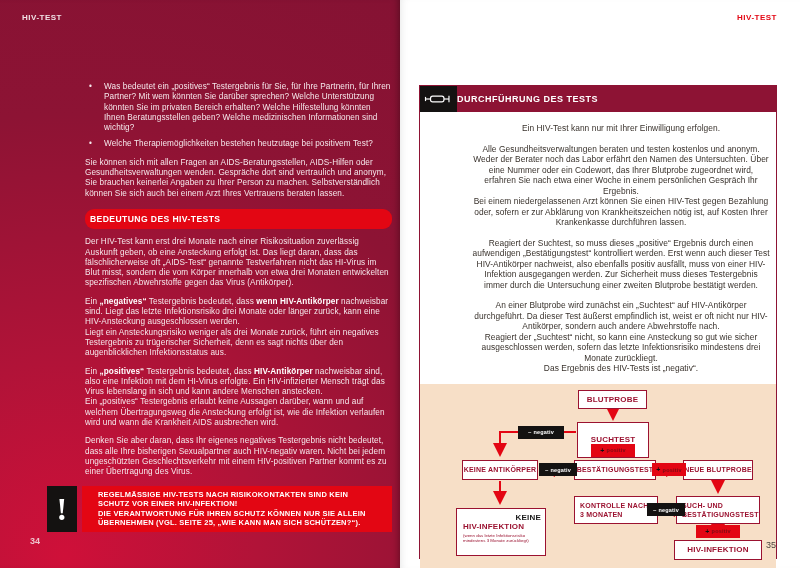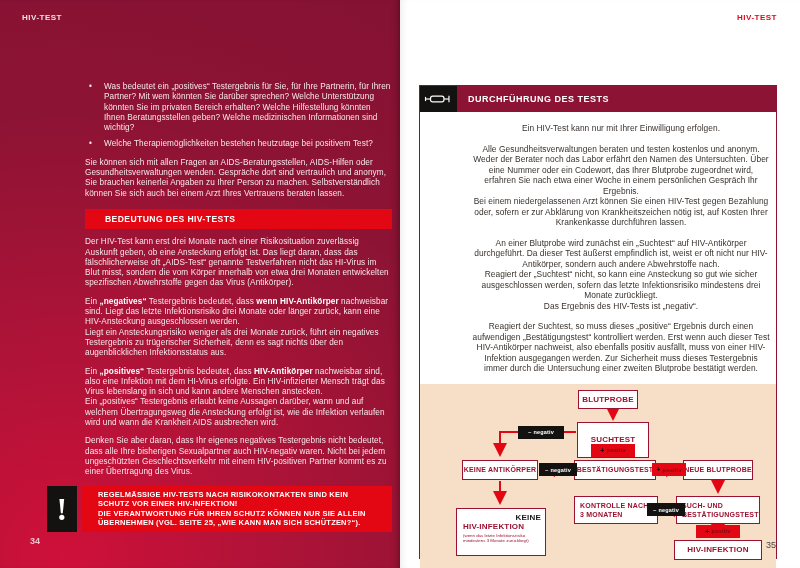--- a/index.html
+++ b/index.html
@@ -23,21 +23,21 @@
     position:absolute; left:85px; right:8px; top:82px;
     font-size:8.2px; line-height:10.3px; letter-spacing:.1px;
   }
   .pre { white-space:pre-line; }
   .lp-content p { margin:0 0 8px 0; }
   ul.bullets { margin:0 0 8px 0; padding:0; list-style:none; }
   ul.bullets li { position:relative; padding-left:19px; margin-bottom:6px; }
   ul.bullets li::before { content:"•"; position:absolute; left:4px; top:0; }
   .lp-banner {
     background:#e30613; color:#ffffff; font-weight:bold; font-size:8.6px;
-    letter-spacing:.4px; padding:5px 8px 5px 20px; margin:10px 0 8px 0;
+    letter-spacing:.4px; padding:5px 8px 5px 5px; margin:10px 0 8px 0;border-radius:9px;
   }
   b { font-weight:bold; color:#ffffff; }
   .warning { display:flex; gap:5px; margin-top:8px; align-items:stretch; margin-left:-38px; }
   .warn-icon {
     width:30px; min-width:30px; background:#141211; color:#ffffff;
     font-weight:bold; font-size:32px; display:flex; align-items:center; justify-content:center;
     font-family:"Liberation Serif", serif;
   }
   .warn-text {
     flex:1; background:#e30613; color:#ffffff; font-weight:bold;
@@ -56,21 +56,21 @@
     letter-spacing:.5px; color:#e30613;
   }
   .content-box {
     position:absolute; left:19px; right:23px; top:85px; height:474px;
     border:1.5px solid #8d1334; display:flex; flex-direction:column;
   }
   .rp-banner { display:flex; height:26px; background:#8d1334; align-items:stretch; flex:none; }
   .icon-square { width:37px; background:#141211; display:flex; align-items:center; justify-content:center; flex:none; }
   .rp-banner-text {
     color:#ffffff; font-weight:bold; font-size:9px; letter-spacing:.5px;
-    display:flex; align-items:center; padding-left:11px;text-align:right;
+    display:flex; align-items:center; text-align:right;
   }
   .rp-body {
     flex:1; padding:11px 6px 0 48px; font-size:8.4px; line-height:10.5px; letter-spacing:.05px;
   }
   .rp-body p { margin:0 0 10px 4px;text-align:center; }
   .pagenum-right { position:absolute; right:24px; bottom:18px; font-size:9px; color:#4b463f; }
 
   
   .flowchart {
     position:relative; flex:none; height:204px; background:#f7dfc7; overflow:hidden;
@@ -154,45 +154,45 @@
             </g>
           </svg>
         </div>
         <div class="rp-banner-text">DURCHFÜHRUNG DES TESTS</div>
       </div>
 
       <div class="rp-body">
         <p class="pre">Ein HIV-Test kann nur mit Ihrer Einwilligung erfolgen.</p>
         <p class="pre">Alle Gesundheitsverwaltungen beraten und testen kostenlos und anonym. Weder der Berater noch das Labor erfährt den Namen des Untersuchten. Über eine Nummer oder ein Codewort, das Ihrer Blutprobe zugeordnet wird, erfahren Sie nach etwa einer Woche in einem persönlichen Gespräch Ihr Ergebnis.
 Bei einem niedergelassenen Arzt können Sie einen HIV-Test gegen Bezahlung oder, sofern er zur Abklärung von Krankheitszeichen nötig ist, auf Kosten Ihrer Krankenkasse durchführen lassen.</p>
+        <p class="pre">Reagiert der Suchtest, so muss dieses „positive“ Ergebnis durch einen aufwendigen „Bestätigungstest“ kontrolliert werden. Erst wenn auch dieser Test HIV-Antikörper nachweist, also ebenfalls positiv ausfällt, muss von einer HIV-Infektion ausgegangen werden. Zur Sicherheit muss dieses Testergebnis immer durch die Untersuchung einer zweiten Blutprobe bestätigt werden.</p>
         <p class="pre">An einer Blutprobe wird zunächst ein „Suchtest“ auf HIV-Antikörper durchgeführt. Da dieser Test äußerst empfindlich ist, weist er oft nicht nur HIV-Antikörper, sondern auch andere Abwehrstoffe nach.
 Reagiert der „Suchtest“ nicht, so kann eine Ansteckung so gut wie sicher ausgeschlossen werden, sofern das letzte Infektionsrisiko mindestens drei Monate zurückliegt.
 Das Ergebnis des HIV-Tests ist „negativ“.</p>
-        <p class="pre">Reagiert der Suchtest, so muss dieses „positive“ Ergebnis durch einen aufwendigen „Bestätigungstest“ kontrolliert werden. Erst wenn auch dieser Test HIV-Antikörper nachweist, also ebenfalls positiv ausfällt, muss von einer HIV-Infektion ausgegangen werden. Zur Sicherheit muss dieses Testergebnis immer durch die Untersuchung einer zweiten Blutprobe bestätigt werden.</p>
       </div>
 
       <div class="flowchart">
         <svg class="fc-svg" width="356" height="204" viewBox="0 0 356 204">
           <defs>
             <marker id="ah" markerWidth="7" markerHeight="7" refX="5" refY="3.5" orient="auto">
               <path d="M0,0 L7,3.5 L0,7 Z" fill="#e30613"></path>
             </marker>
           </defs>
           <path class="fl" d="M193,25 V33" marker-end="url(#ah)"></path>
           <path class="fl" d="M156,48 H80 V69" marker-end="url(#ah)"></path>
           <path class="fl" d="M193,59 V69" marker-end="url(#ah)"></path>
           <path class="fl" d="M153,86 H125" marker-end="url(#ah)"></path>
           <path class="fl" d="M237,86 H256" marker-end="url(#ah)"></path>
           <path class="fl" d="M298,97 V106" marker-end="url(#ah)"></path>
           <path class="fl" d="M255,126 H245" marker-end="url(#ah)"></path>
           <path class="fl" d="M298,141 V150" marker-end="url(#ah)"></path>
           <path class="fl" d="M80,97 V117" marker-end="url(#ah)"></path>
         </svg>
 
-        <div class="fc-node fc-big" style="left:158px; top:6px; width:60px; height:19px;">BLUTPROBE</div>
+        <div class="fc-node fc-big" style="left:158px; top:6px; width:69px; height:19px;">BLUTPROBE</div>
         <div class="fc-node fc-big" style="left:157px; top:38px; width:72px; height:36px;">SUCHTEST</div>
         <div class="fc-node" style="left:42px; top:76px; width:76px; height:20px;">KEINE ANTIKÖRPER</div>
         <div class="fc-node" style="left:154px; top:76px; width:82px; height:20px;">BESTÄTIGUNGSTEST</div>
         <div class="fc-node" style="left:263px; top:76px; width:70px; height:20px;">NEUE BLUTPROBE</div>
         <div class="fc-node fc-left-align pre" style="left:154px; top:112px; width:84px; height:28px;">KONTROLLE NACH
 3 MONATEN</div>
         <div class="fc-node fc-left-align pre" style="left:256px; top:112px; width:84px; height:28px;">SUCH- UND
 BESTÄTIGUNGSTEST</div>
         <div class="fc-node fc-big" style="left:254px; top:156px; width:88px; height:20px;">HIV-INFEKTION</div>
 

